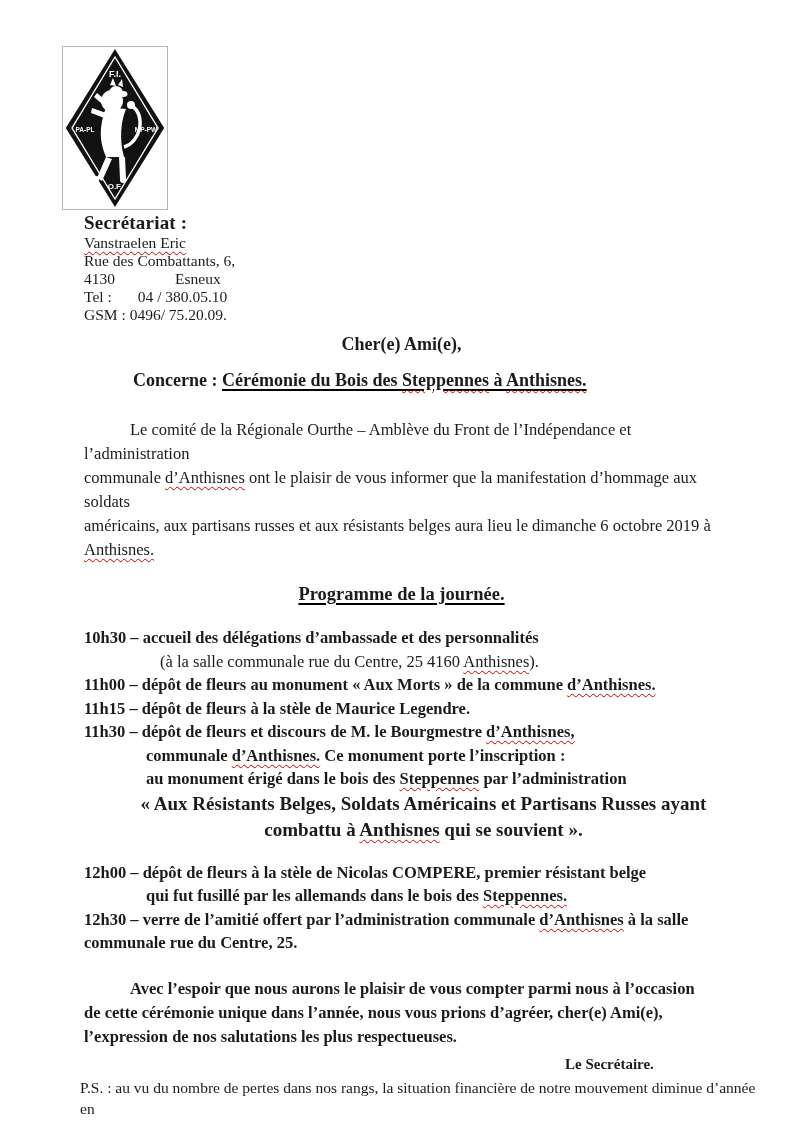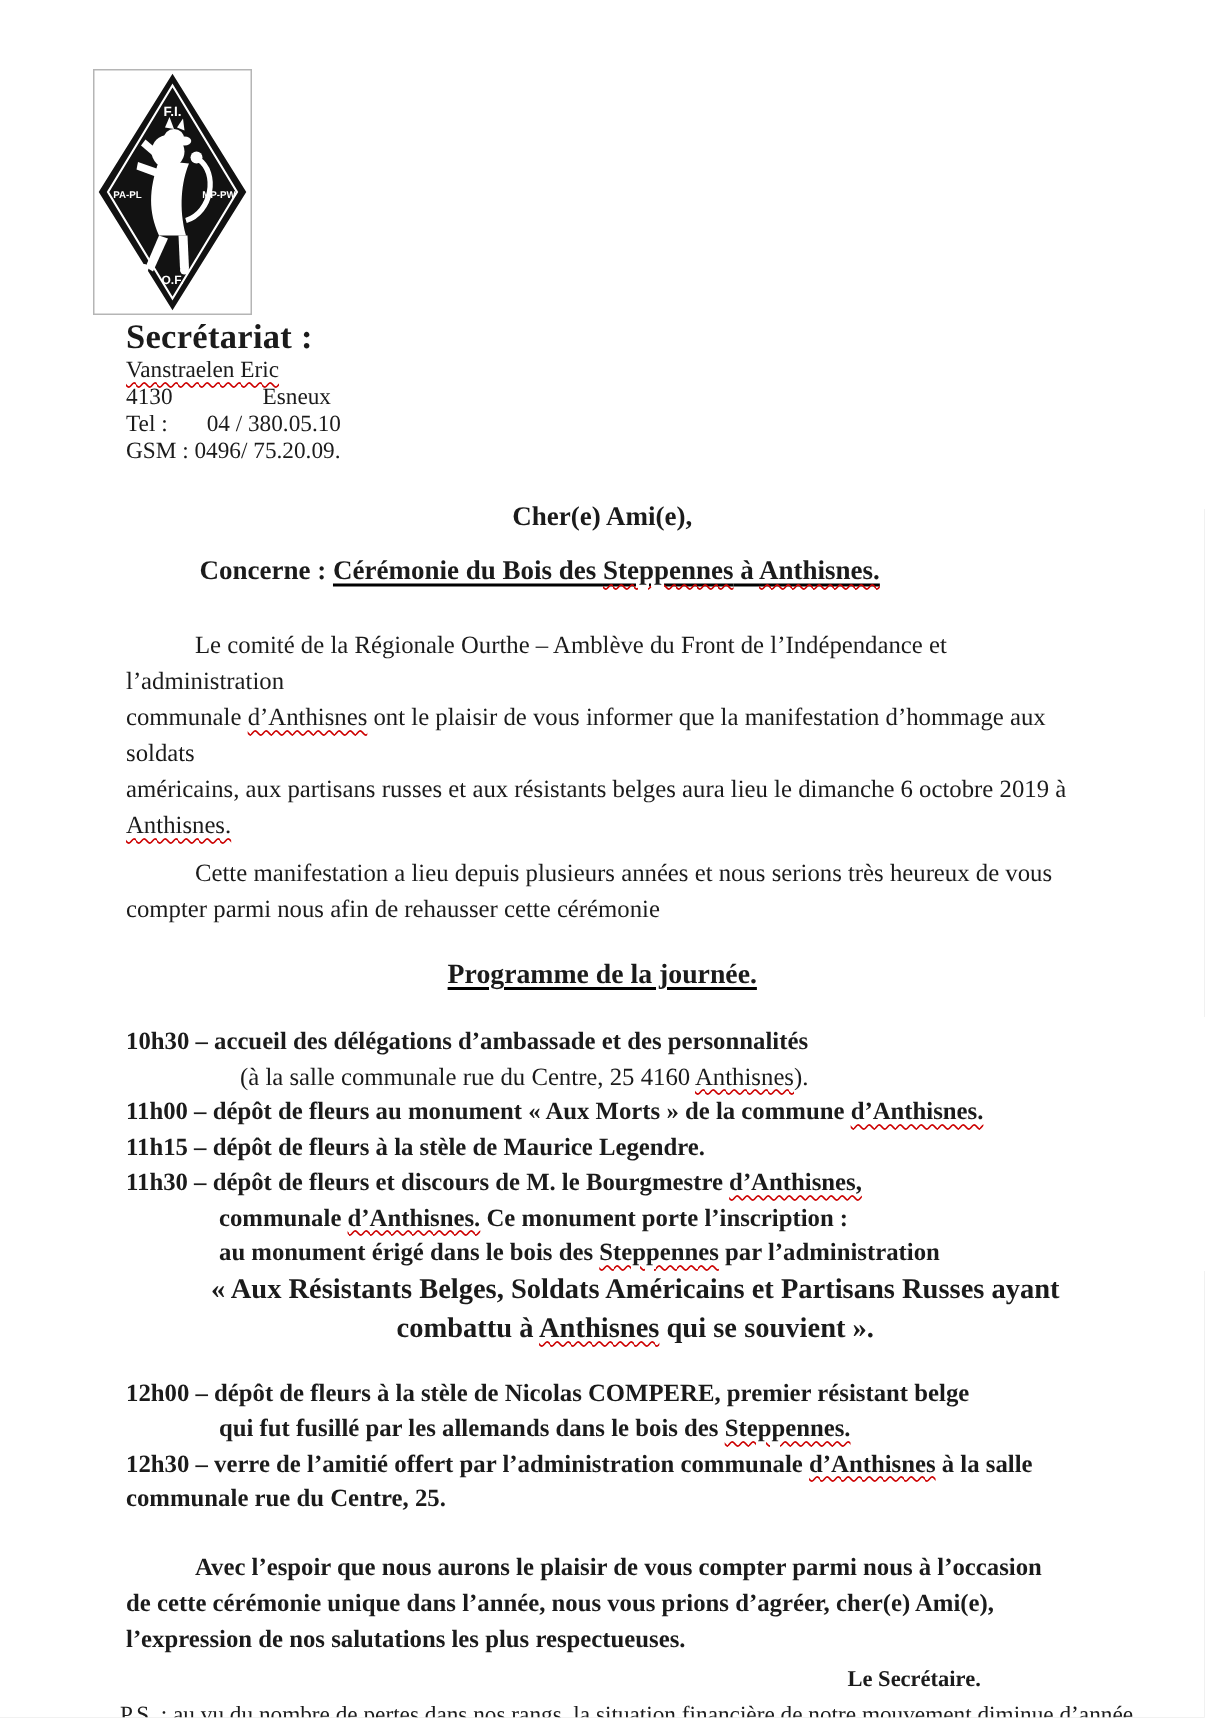--- a/index.html
+++ b/index.html
@@ -16,21 +16,21 @@
   
   .header { position: absolute; top: 0; left: 0; right: 0; height: 332px; }
   .logo-box {
     position: absolute; left: 62px; top: 46px;
     width: 106px; height: 164px;
     border: 1px solid #b5b5b5;
     background: #fff;
     text-align: right;
   }
   .secretariat { position: absolute; left: 84px; top: 212px; width: 330px; }
-  .sec-title { font-size: 23px; font-weight: bold; letter-spacing: .2px; }
+  .sec-title { font-size: 19px; font-weight: bold; letter-spacing: .2px; }
   .sec-line { font-size: 15.5px; line-height: 18px; }
   .sec-email-line { margin-top: 5px; font-size: 15.5px; }
   .gap-postal { display: inline-block; width: 60px; }
   .gap-tel { display: inline-block; width: 26px; }
   
   .sq {
     text-decoration-line: underline;
     text-decoration-style: wavy;
     text-decoration-color: #cc0000;
     text-decoration-thickness: 1px;
@@ -99,43 +99,40 @@
           <text x="22" y="85" font-size="6.5">PA-PL</text>
           <text x="83" y="85" font-size="6.5">MP-PW</text>
           <text x="52" y="142" font-size="8">O.F.</text>
         </g>
       </svg>
     </div>
 
     <div class="secretariat">
       <div class="sec-title">Secrétariat :</div>
       <div class="sec-line"><span class="sq">Vanstraelen Eric</span></div>
+      <div class="sec-line">Rue des Combattants, 6,</div>
       <div class="sec-line"><span>4130</span><span class="gap-postal"></span><span>Esneux</span></div>
       <div class="sec-line"><span>Tel :</span><span class="gap-tel"></span><span>04 / 380.05.10</span></div>
       <div class="sec-line">GSM : 0496/ 75.20.09.</div>
     </div>
   </div>
 
   <div class="content">
 
     <div class="salutation">Cher(e) Ami(e),</div>
 
     <div class="subject"><span>Concerne : </span><span class="u"><span>Cérémonie du Bois des </span><span class="sq">Steppennes</span><span> à </span><span class="sq">Anthisnes.</span></span></div>
 
     <div class="para">
       <span class="indent"></span><span>Le comité de la Régionale Ourthe – Amblève du Front de l’Indépendance et l’administration</span><br>
       <span>communale </span><span class="sq">d’Anthisnes</span><span> ont le plaisir de vous informer que la manifestation d’hommage aux soldats</span><br>
       <span>américains, aux partisans russes et aux résistants belges aura lieu le dimanche 6 octobre 2019 à</span><br>
       <span class="sq">Anthisnes.</span>
     </div>
 
-    <div class="para para2">
-      <span class="indent"></span><span>Cette manifestation a lieu depuis plusieurs années et nous serions très heureux de vous</span><br>
-      <span>compter parmi nous afin de rehausser cette cérémonie</span>
-    </div>
 
     <div class="prog-heading"><span class="u">Programme de la journée.</span></div>
 
     <div class="program">
       <div>10h30 – accueil des délégations d’ambassade et des personnalités</div>
       <div class="prog-venue"><span>(à la salle communale rue du Centre, 25 4160 </span><span class="sq">Anthisnes</span><span>).</span></div>
       <div><span>11h00 – dépôt de fleurs au monument « Aux Morts » de la commune </span><span class="sq">d’Anthisnes.</span></div>
       <div>11h15 – dépôt de fleurs à la stèle de Maurice Legendre.</div>
       <div><span>11h30 – dépôt de fleurs et discours de M. le Bourgmestre </span><span class="sq">d’Anthisnes,</span></div>
       <div class="prog-sub"><span>communale </span><span class="sq">d’Anthisnes.</span><span> Ce monument porte l’inscription :</span></div>

